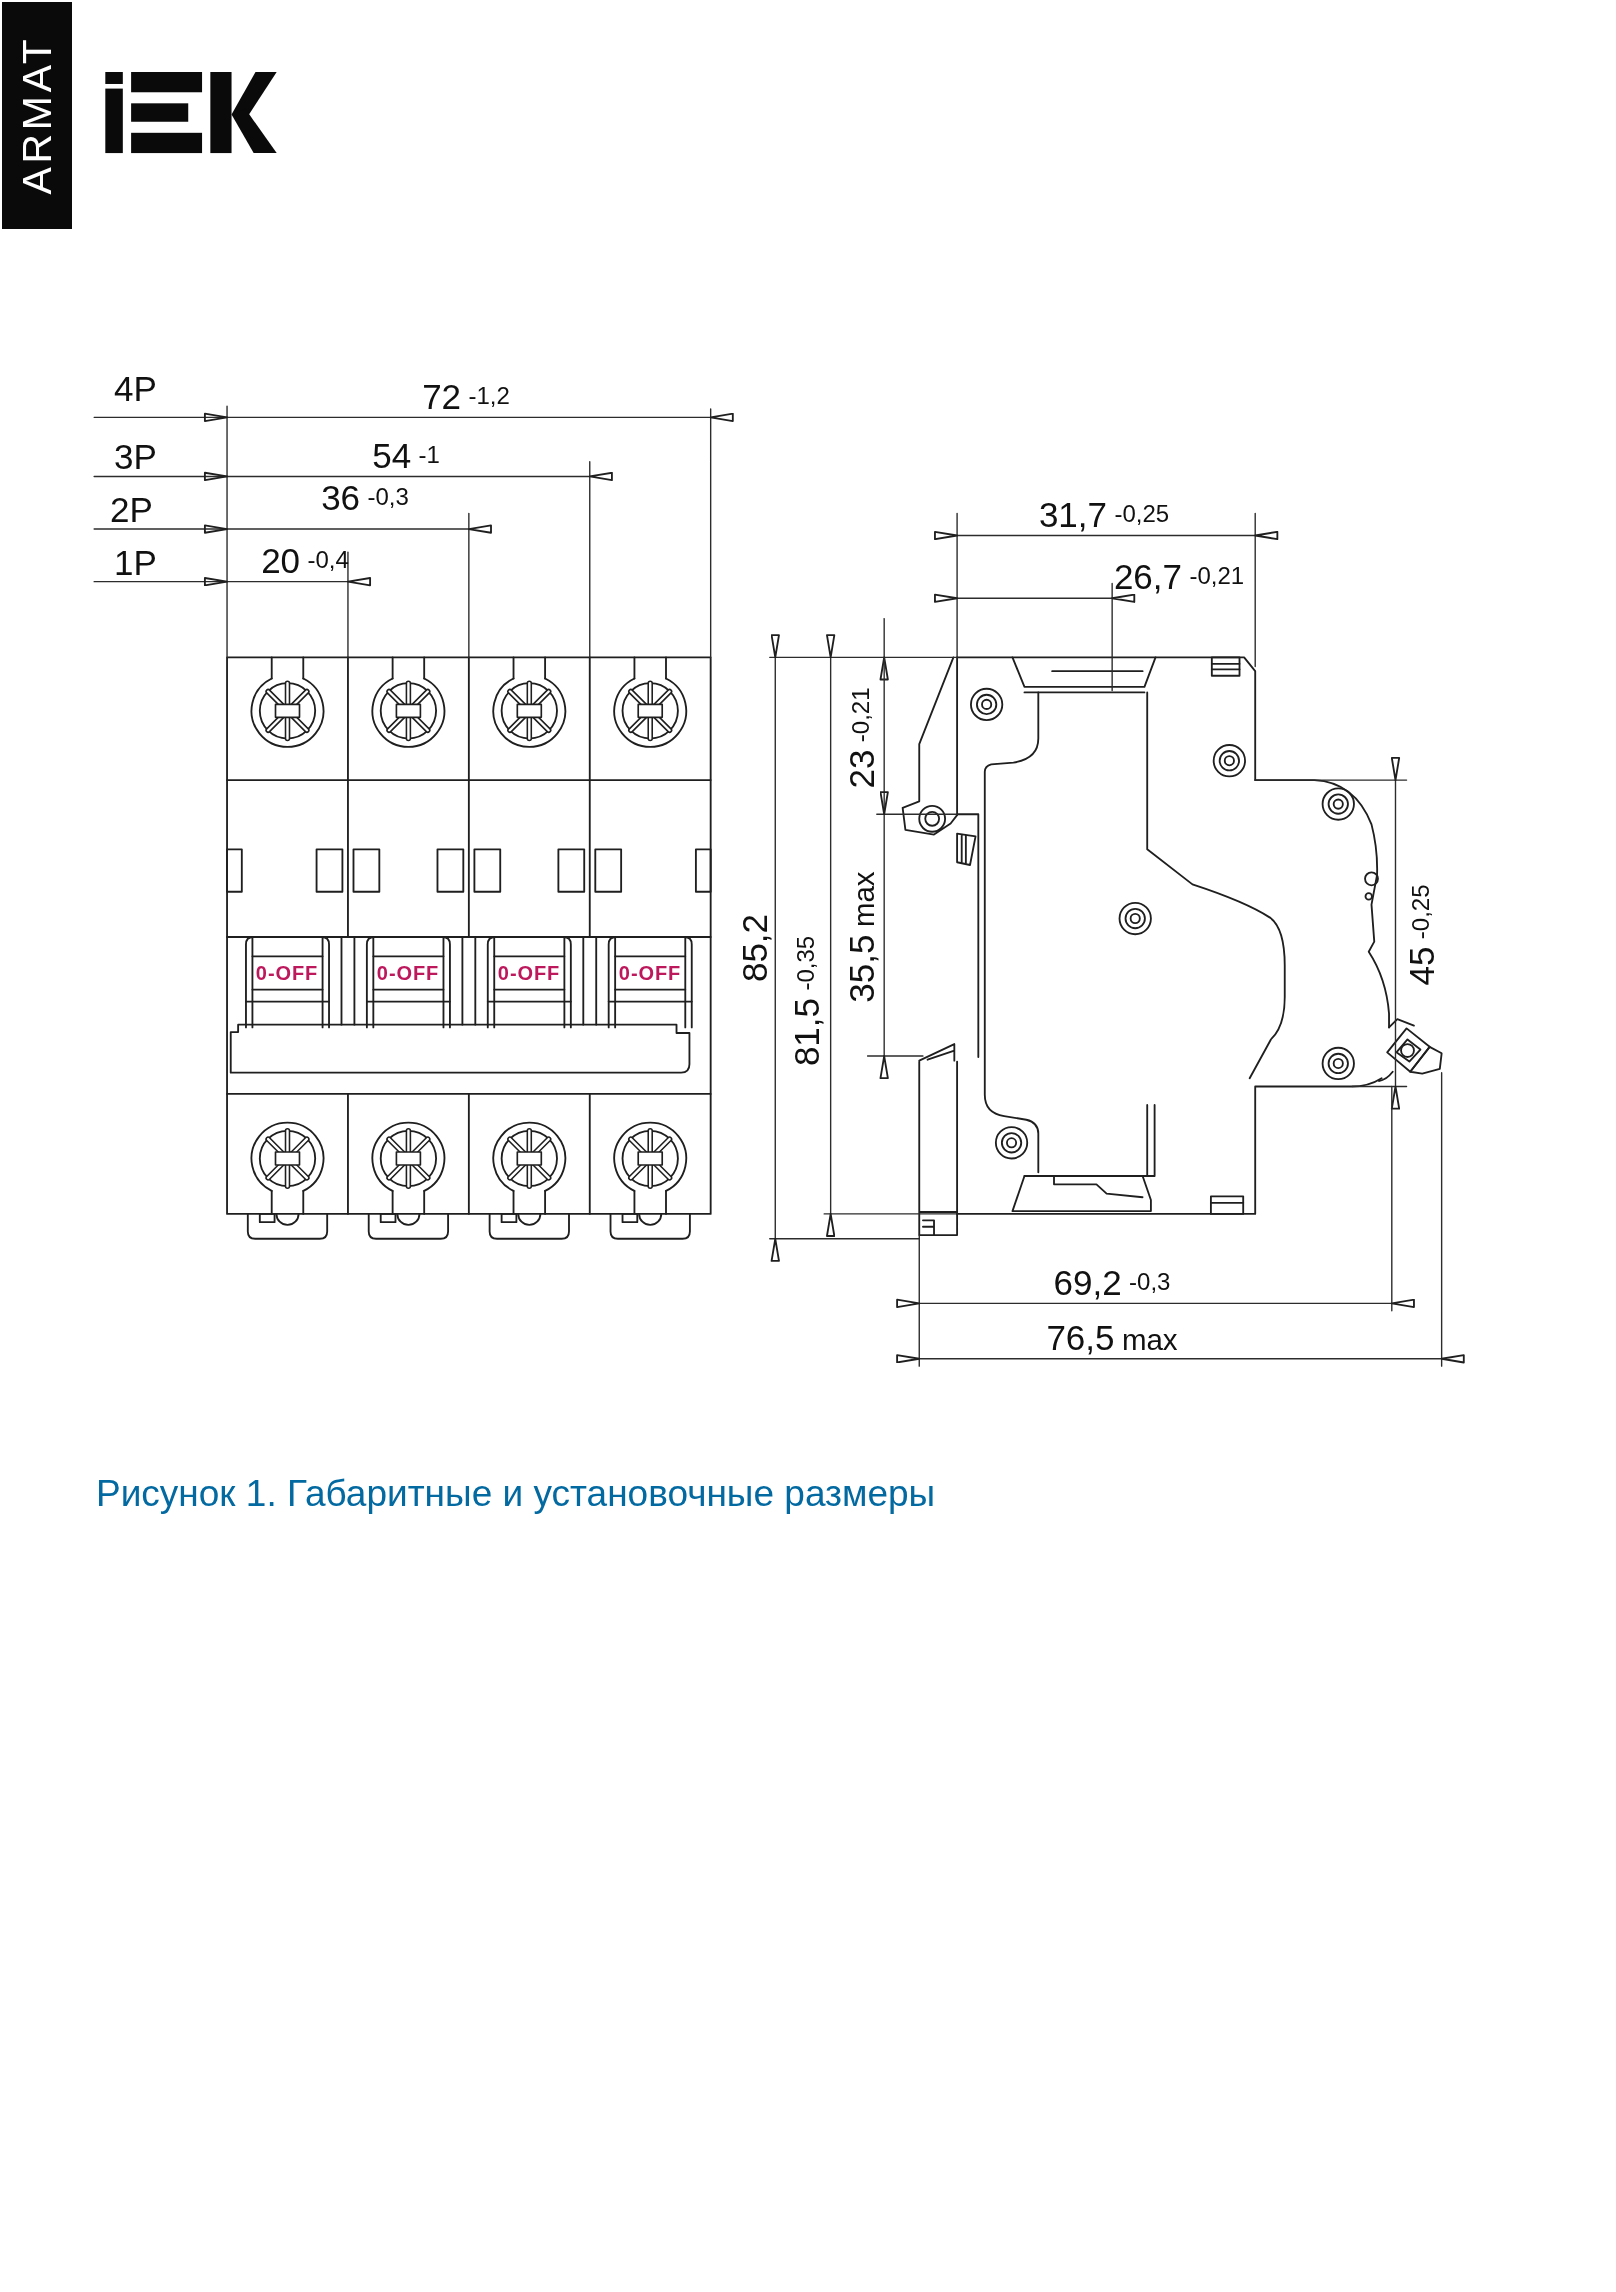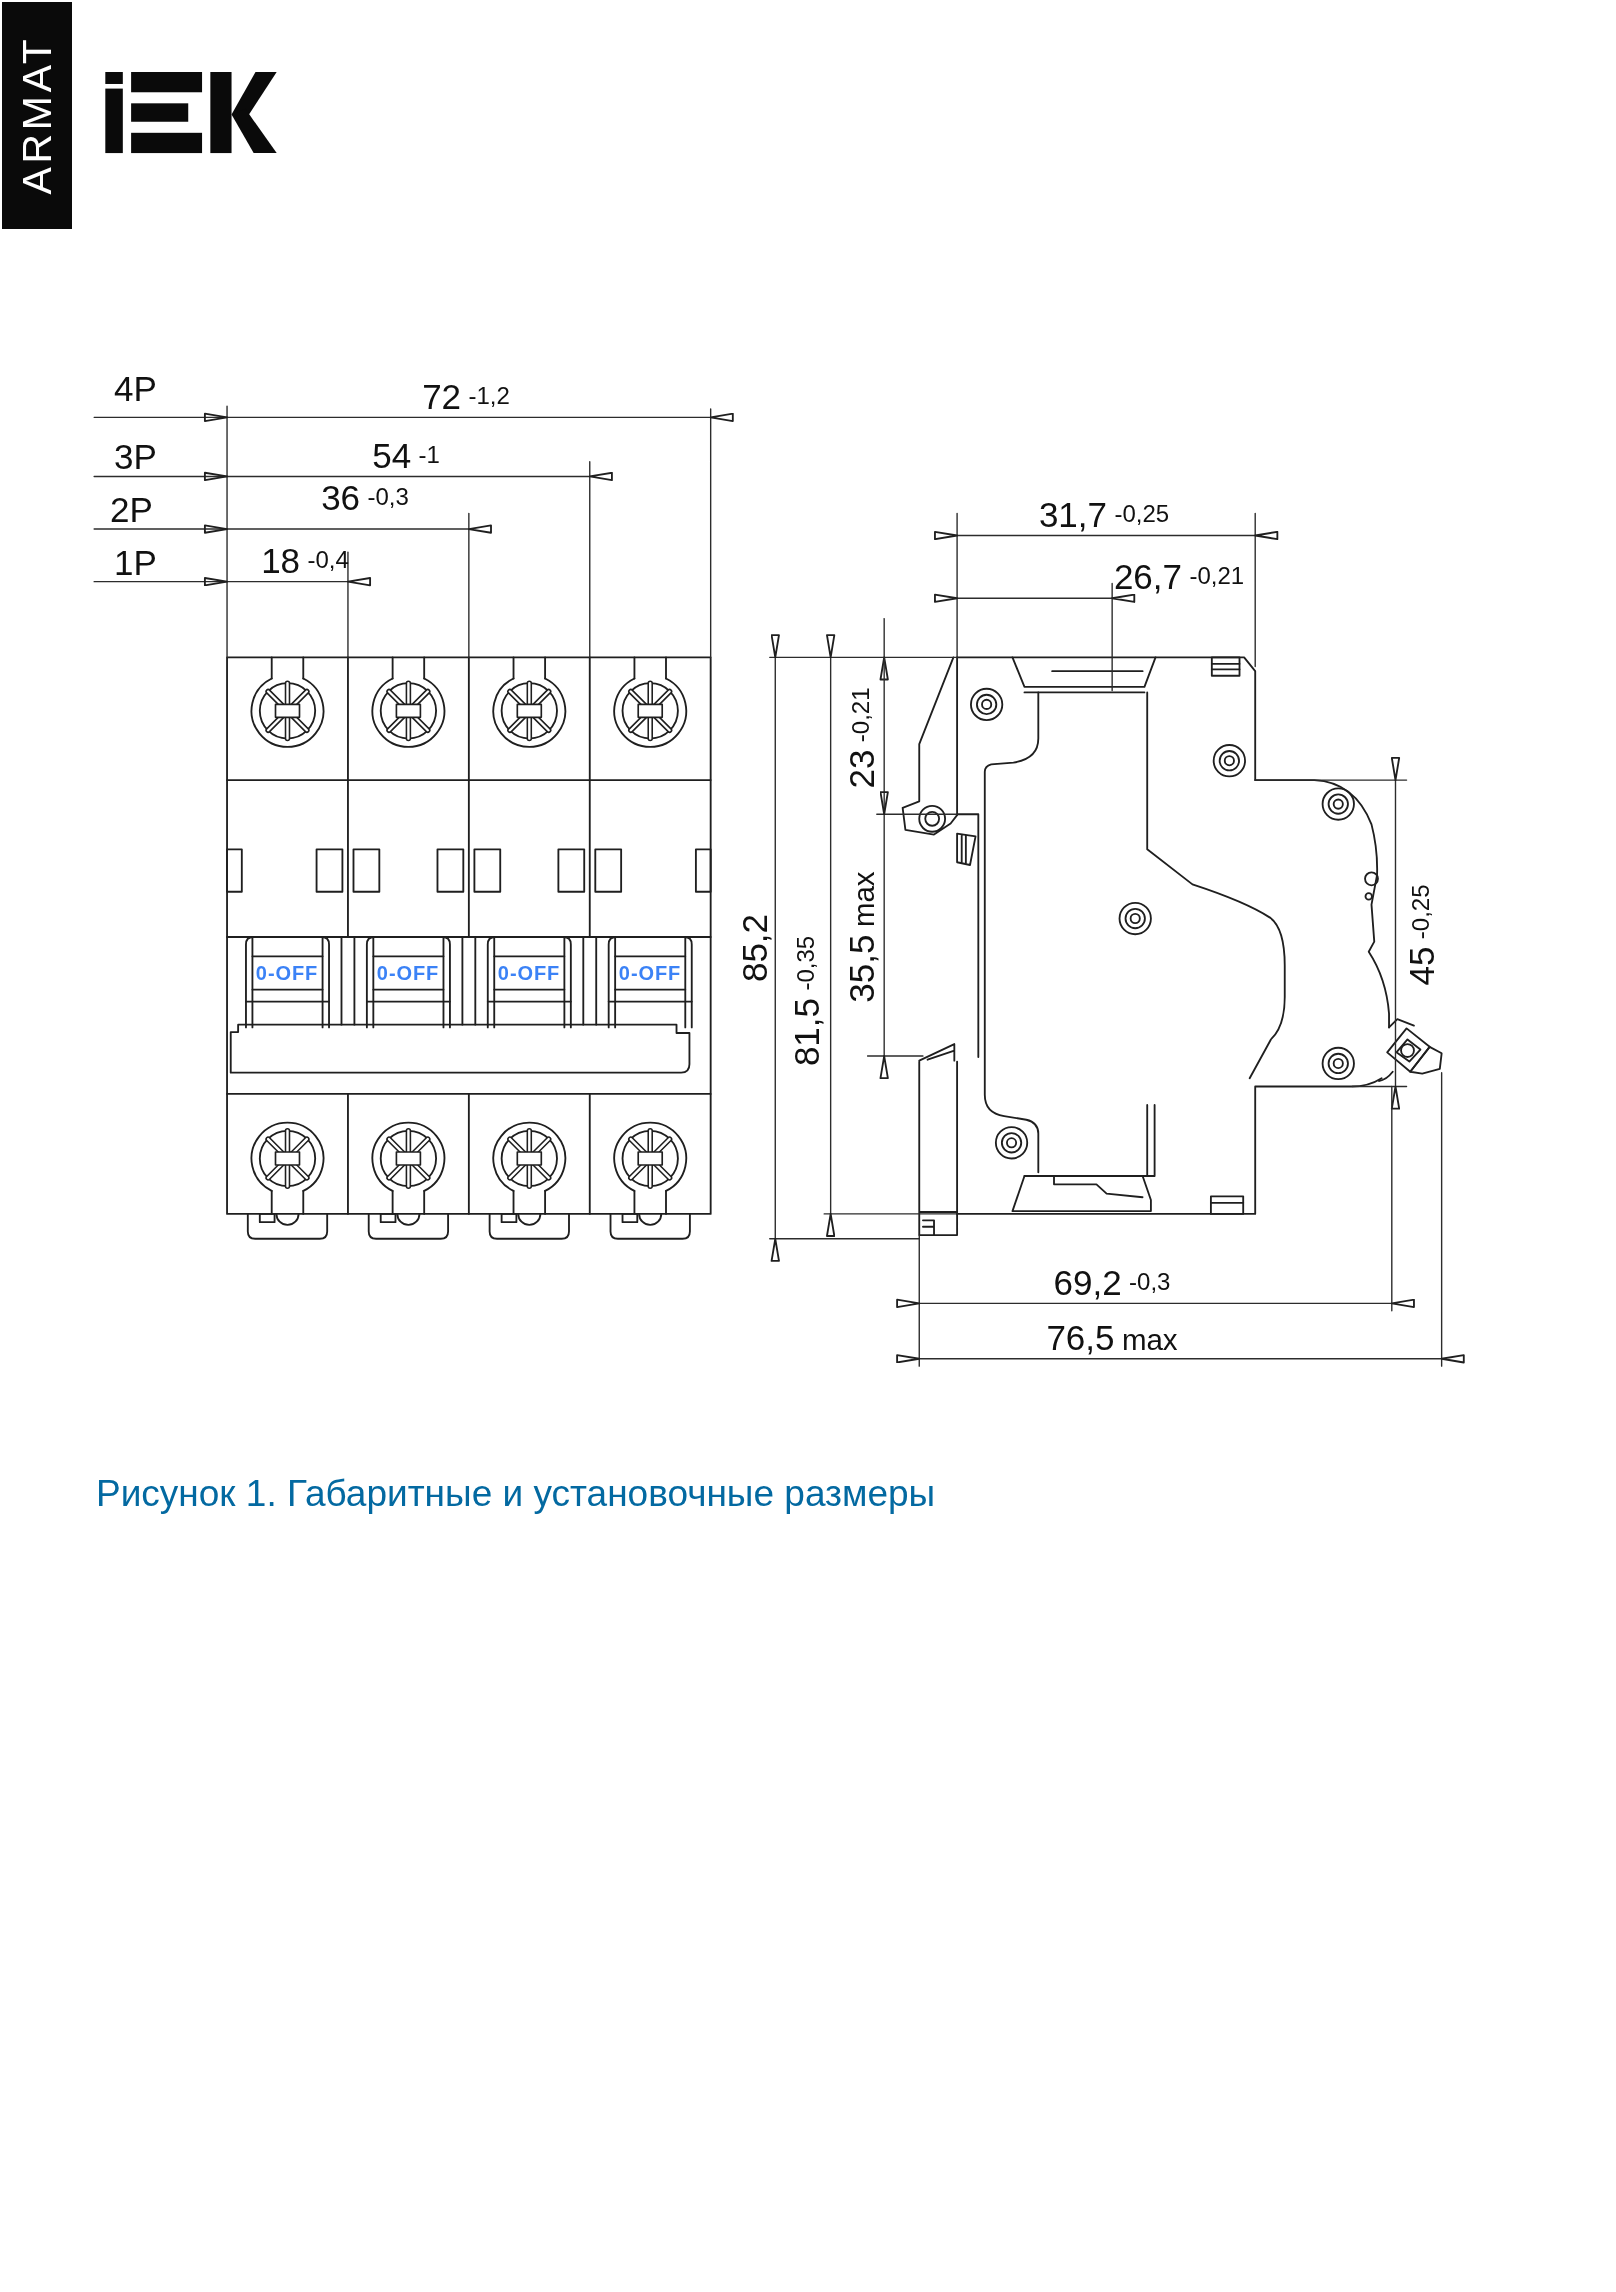--- a/index.html
+++ b/index.html
@@ -17,21 +17,21 @@
   #drawing .w{stroke:#fff;stroke-width:2.6px;}
   #drawing .nut{fill:#fff;stroke:#1f1f1f;stroke-width:1.8px;}
   #drawing .thin{stroke:#2c2c2c;stroke-width:1.5px;}
   .dim{position:absolute;display:flex;align-items:baseline;gap:7.4px;font-size:35px;
        white-space:nowrap;transform:translateX(-50%);}
   .dim .tol{font-size:24px;position:relative;top:-4.6px;}
   .dim .maxw{font-size:29.5px;}
   .dim.vert{transform:translate(-50%,-50%) rotate(-90deg);}
   .plabel{position:absolute;font-size:35px;}
   .toggle-label{position:absolute;transform:translateX(-50%);font-size:20px;letter-spacing:0.9px;
-       color:#3b82f6;font-weight:bold;}
+       color:#be185d;font-weight:bold;}
   .caption{position:absolute;left:96px;top:1473px;font-size:37px;color:#0369a1;}
 </style>
 </head>
 <body>
 
 <div class="page">
 
   <div class="brandbar">
     <span class="series">ARMAT</span>
   </div>
@@ -212,21 +212,21 @@
   </div>
   <div class="dim" style="left:406px;top:436px">
     <span>54</span>
       <span class="tol">-1</span>
   </div>
   <div class="dim" style="left:365px;top:478px">
     <span>36</span>
       <span class="tol">-0,3</span>
   </div>
   <div class="dim" style="left:305px;top:541px">
-    <span>18</span>
+    <span>20</span>
       <span class="tol">-0,4</span>
   </div>
 
   <div class="dim" style="left:1104px;top:495px">
     <span>31,7</span>
       <span class="tol">-0,25</span>
   </div>
   <div class="dim" style="left:1179px;top:557px">
     <span>26,7</span>
       <span class="tol">-0,21</span>

